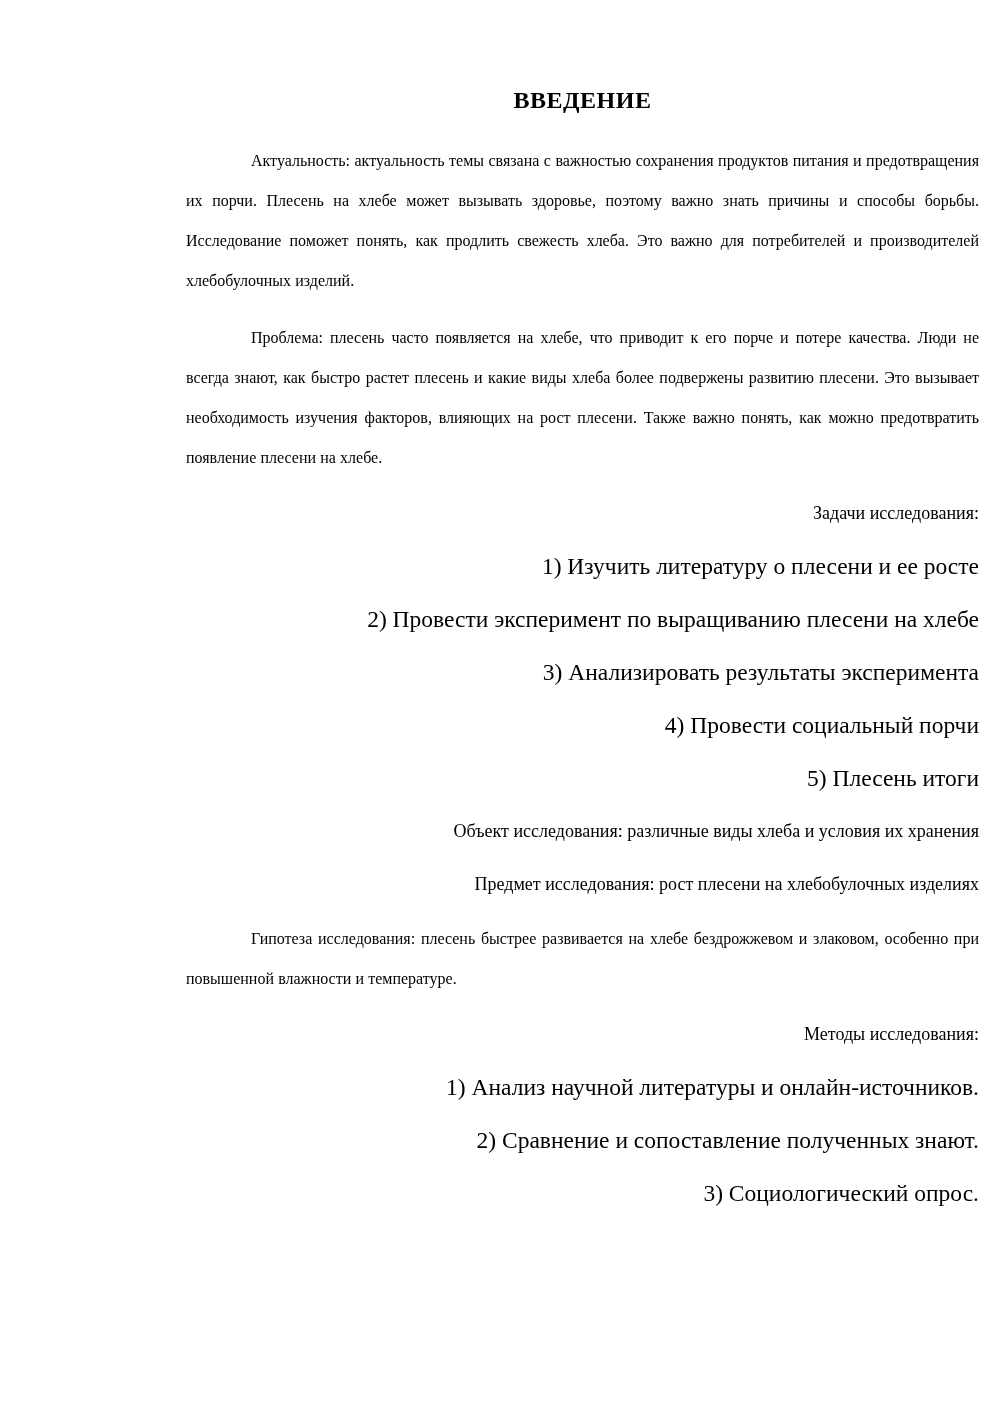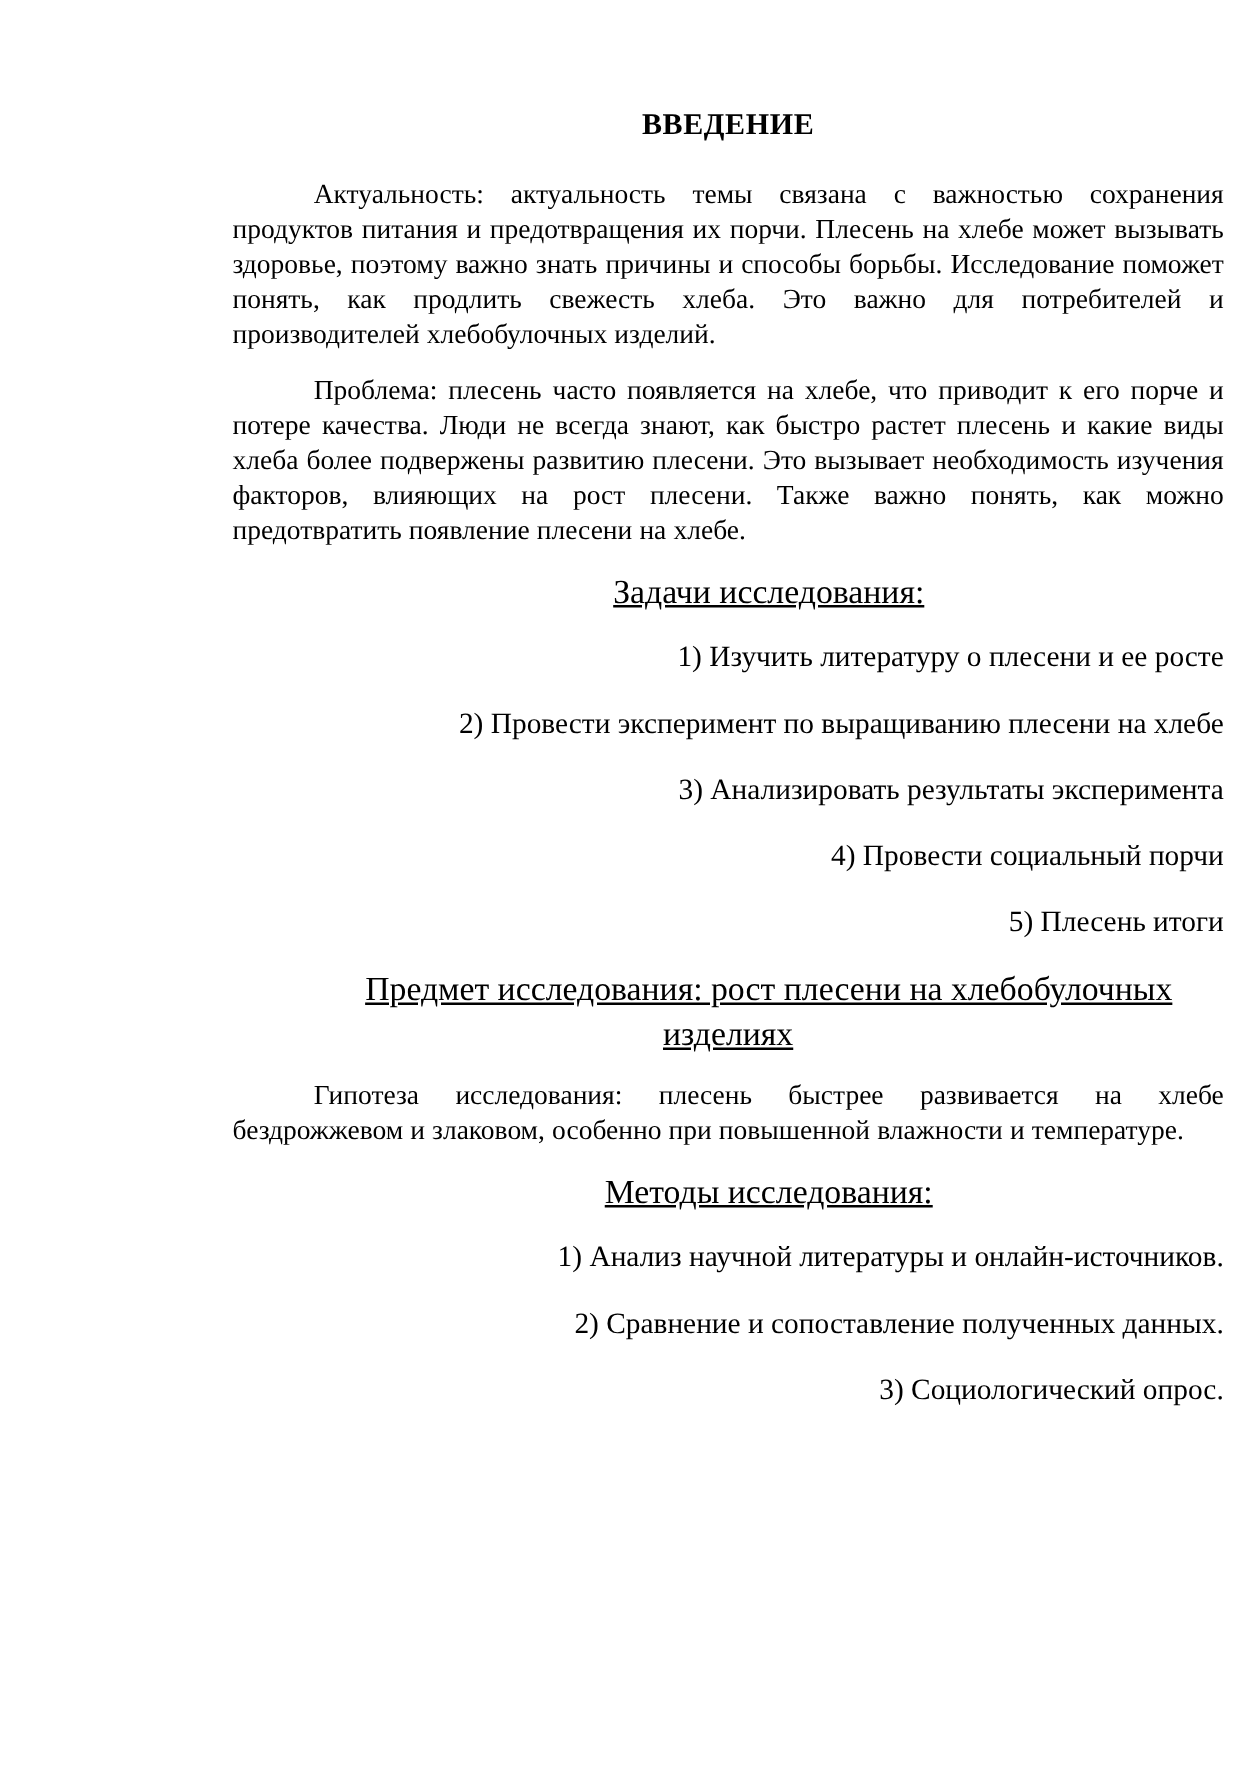--- a/index.html
+++ b/index.html
@@ -29,36 +29,35 @@
   }
   .doc-title {
     font-size: 24px;
     font-weight: bold;
     text-align: center;
     letter-spacing: 0.5px;
     margin: 0 0 26px 0;
     line-height: 1.2;
   }
   .para {
-    font-size: 22px;
-    line-height: 28px;
+    font-size: 16px;
+    line-height: 40px;
     text-align: justify;
     text-align-last: left;
     text-indent: 65px;
     margin: 0 0 17px 0;
     hyphens: none;
     word-spacing: 0.2px;
   }
   .heading-line {
-    font-size: 27px;
+    font-size: 18px;
     line-height: 36px;
-    text-align: center;
+    text-align: right;
     text-indent: 65px;
     margin: 0 0 17px 0;
-    text-decoration: underline;
   }
   .list {
     list-style: none;
     margin: 0;
     padding: 0;
   }
   .list-item {
     font-size: 23.5px;
     line-height: 36px;
     text-align: right;
@@ -115,35 +114,36 @@
       <li class="list-item">
         <span class="marker">4)</span> 
         <span class="item-text">Провести социальный порчи</span>
       </li>
       <li class="list-item">
         <span class="marker">5)</span> 
         <span class="item-text">Плесень итоги</span>
       </li>
     </ol>
 
+    <p class="heading-line">Объект исследования: различные виды хлеба и условия их хранения</p>
 
     <p class="heading-line">Предмет исследования: рост плесени на хлебобулочных изделиях</p>
 
     <p class="para">Гипотеза исследования: плесень быстрее развивается на хлебе бездрожжевом и злаковом, особенно при повышенной влажности и температуре.</p>
 
     <p class="heading-line">Методы исследования:</p>
 
     <ol class="list">
       <li class="list-item">
         <span class="marker">1)</span> 
         <span class="item-text">Анализ научной литературы и онлайн-источников.</span>
       </li>
       <li class="list-item">
         <span class="marker">2)</span> 
-        <span class="item-text">Сравнение и сопоставление полученных данных.</span>
+        <span class="item-text">Сравнение и сопоставление полученных знают.</span>
       </li>
       <li class="list-item">
         <span class="marker">3)</span> 
         <span class="item-text">Социологический опрос.</span>
       </li>
     </ol>
 
   </div>
 
   <div class="page-number">3</div>

